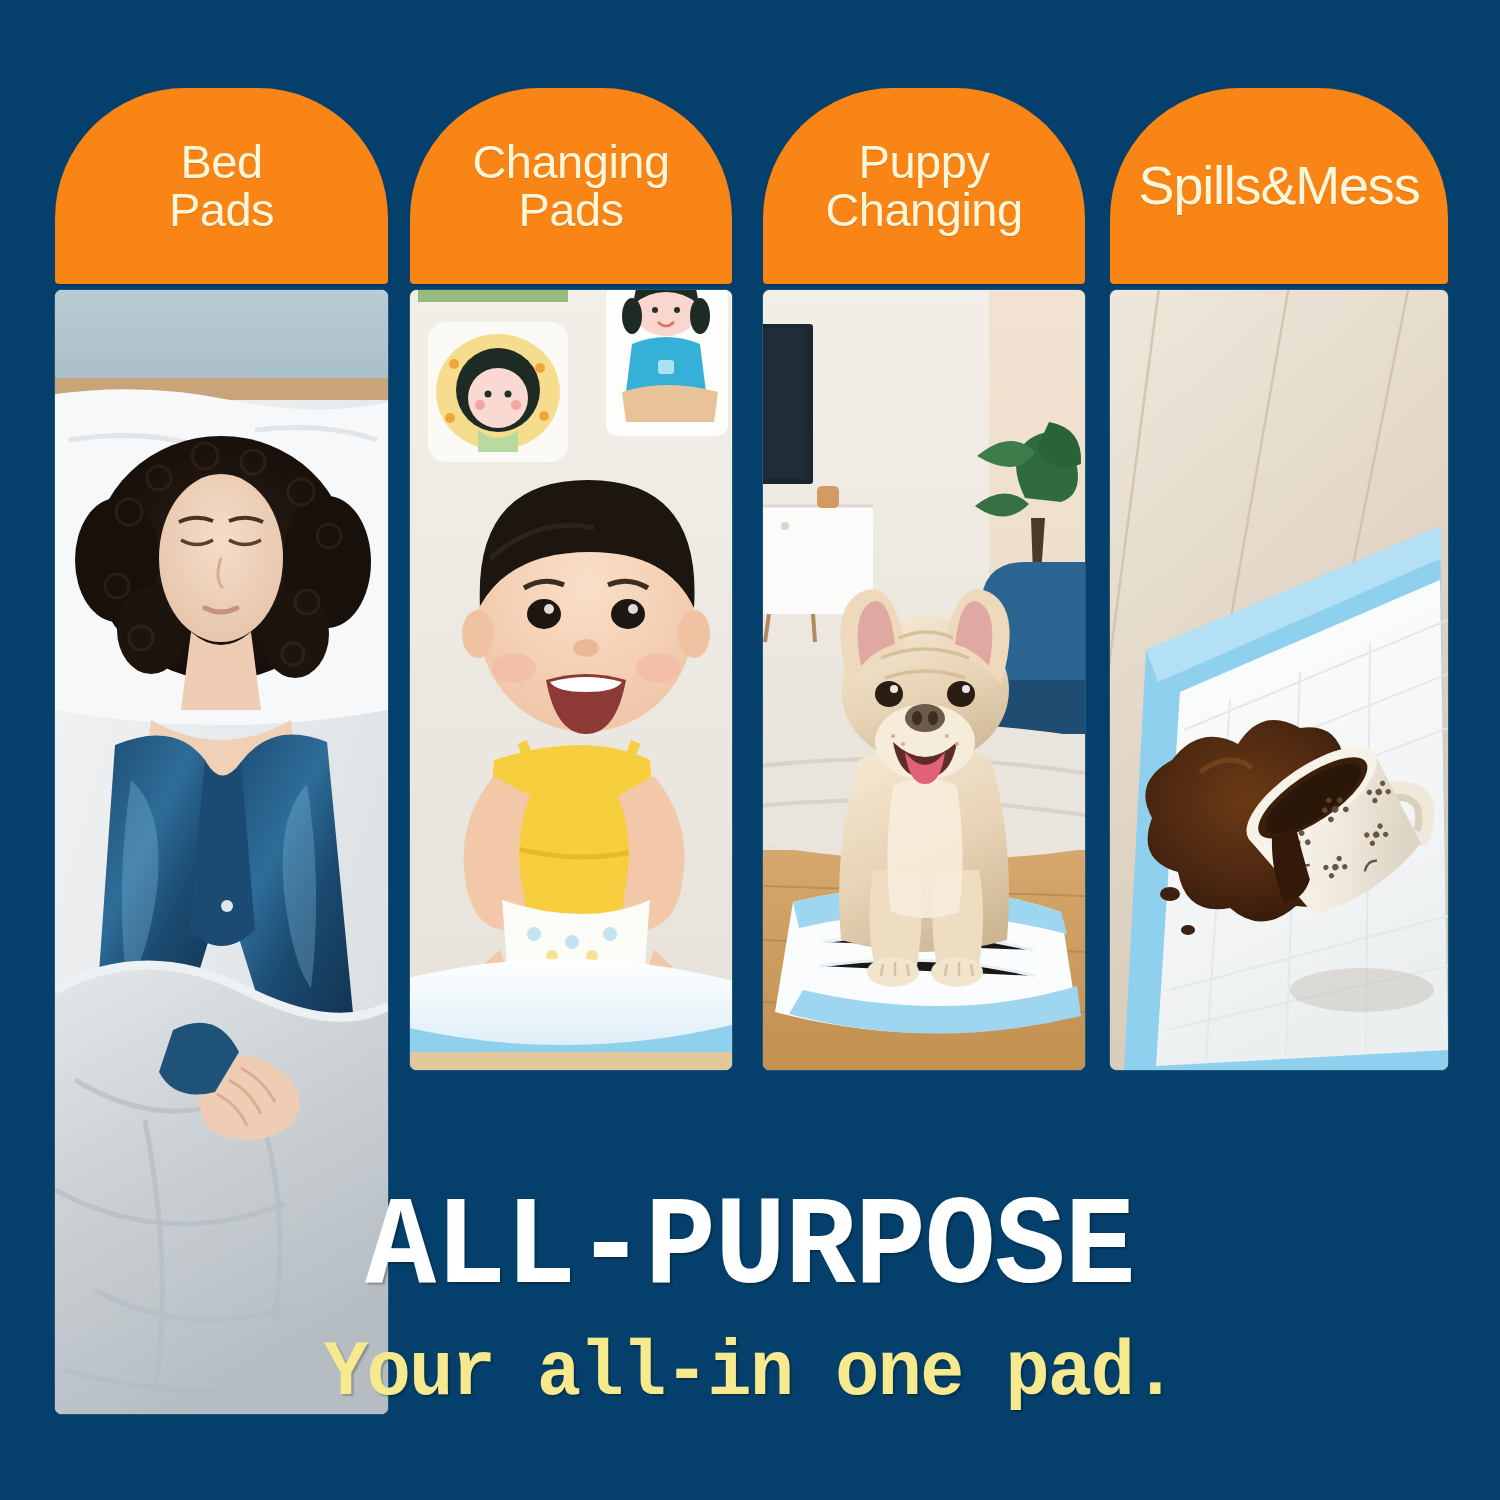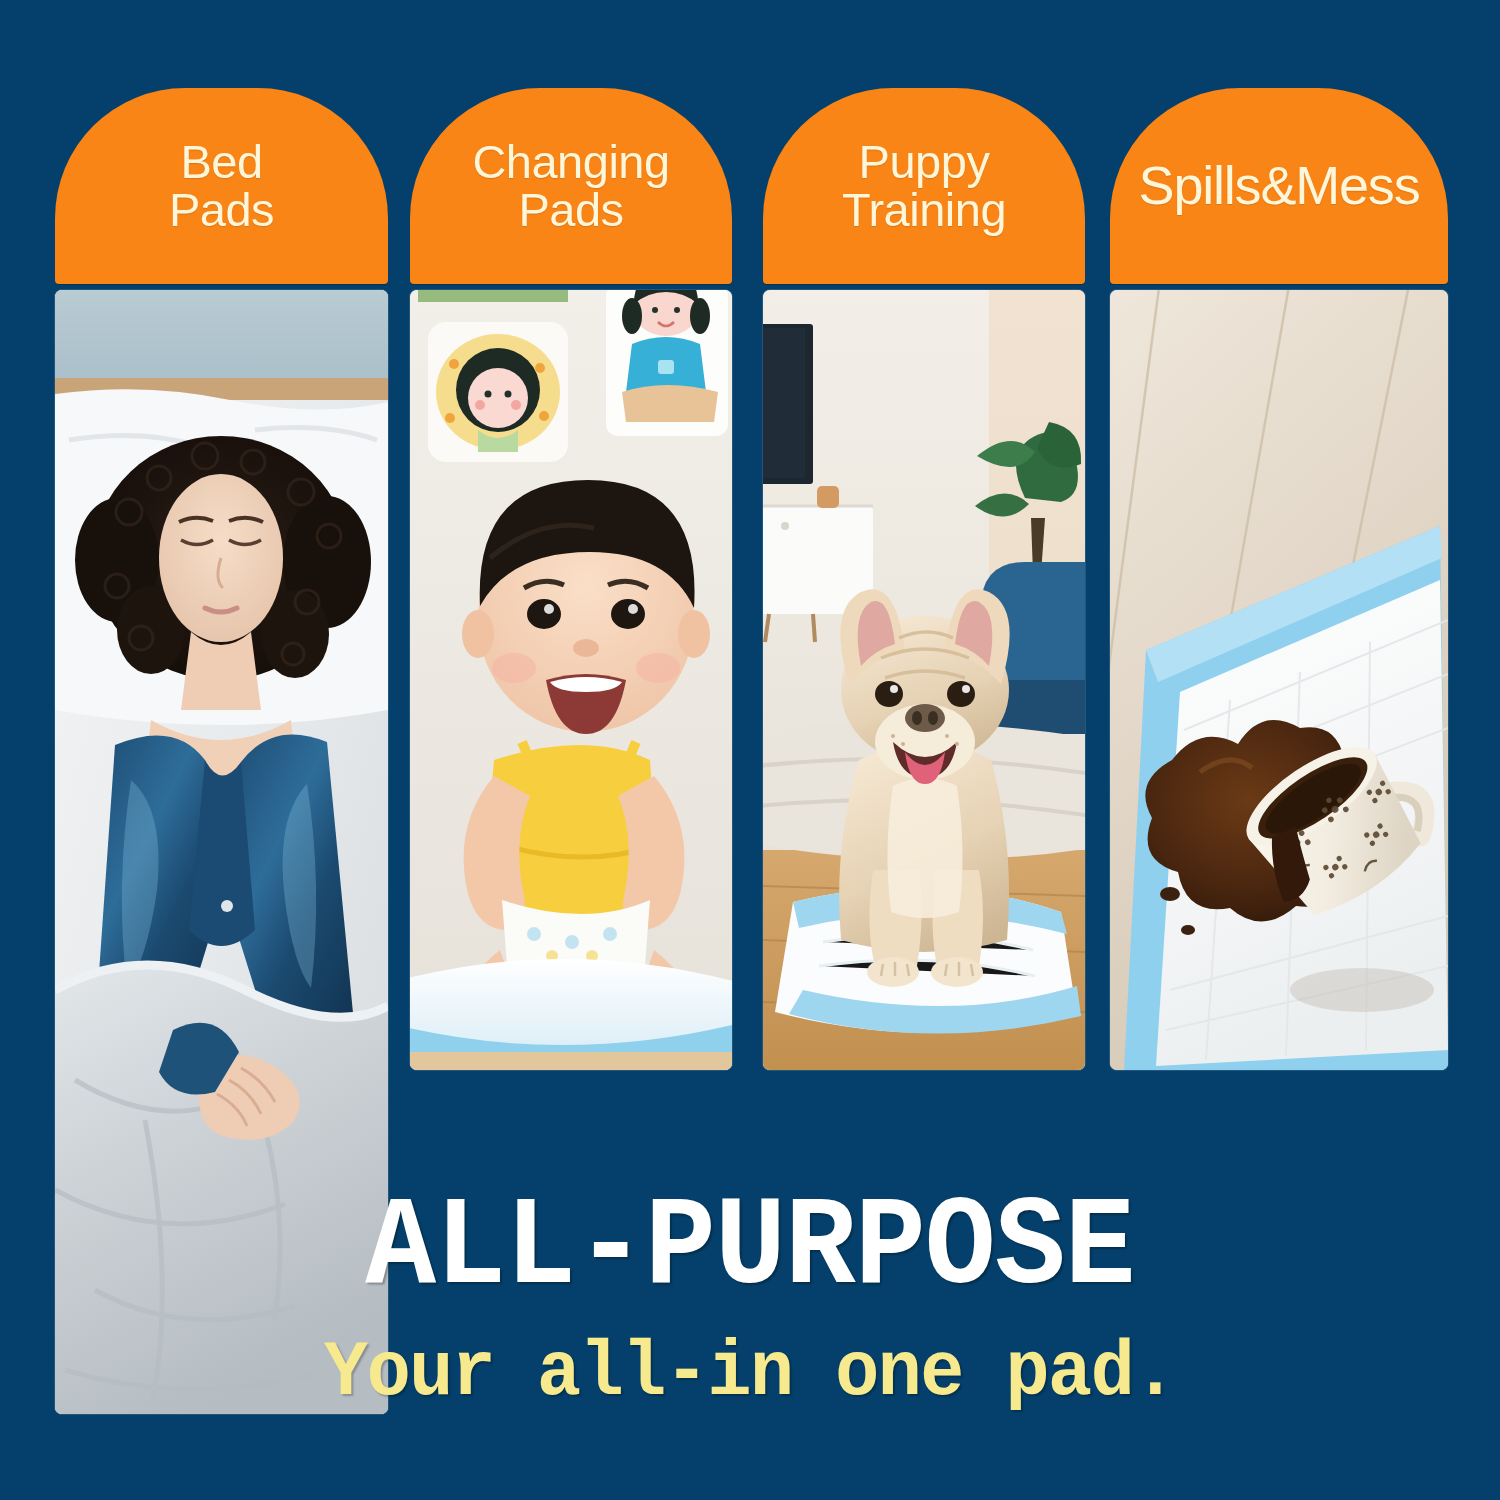--- a/index.html
+++ b/index.html
@@ -330,21 +330,21 @@
         <path d="M-10 690 q170 -44 344 4 l0 56 q-176 42 -344 0z" fill="url(#p2pad)"></path>
         <path d="M-10 736 q170 40 344 -4 l0 32 q-176 42 -344 2z" fill="#8fd0ec"></path>
         <rect x="0" y="762" width="322" height="18" fill="#e2c79c"></rect>
       </svg>
     </div>
   </div>
 
   <div class="panel" id="panel-3">
     <div class="panel-header">
       <div class="panel-header-label">Puppy
-Training</div>
+Changing</div>
     </div>
     <div class="panel-photo">
       <svg viewBox="0 0 322 780" preserveAspectRatio="xMidYMid slice" aria-hidden="true">
         <defs>
           <linearGradient id="p3wall" x1="0" y1="0" x2="0" y2="1">
             <stop offset="0" stop-color="#f3efe8"></stop>
               <stop offset="1" stop-color="#e4ded4"></stop>
           </linearGradient>
           <linearGradient id="p3fur" x1="0.3" y1="0" x2="0.7" y2="1">
             <stop offset="0" stop-color="#f5e7d2"></stop>

